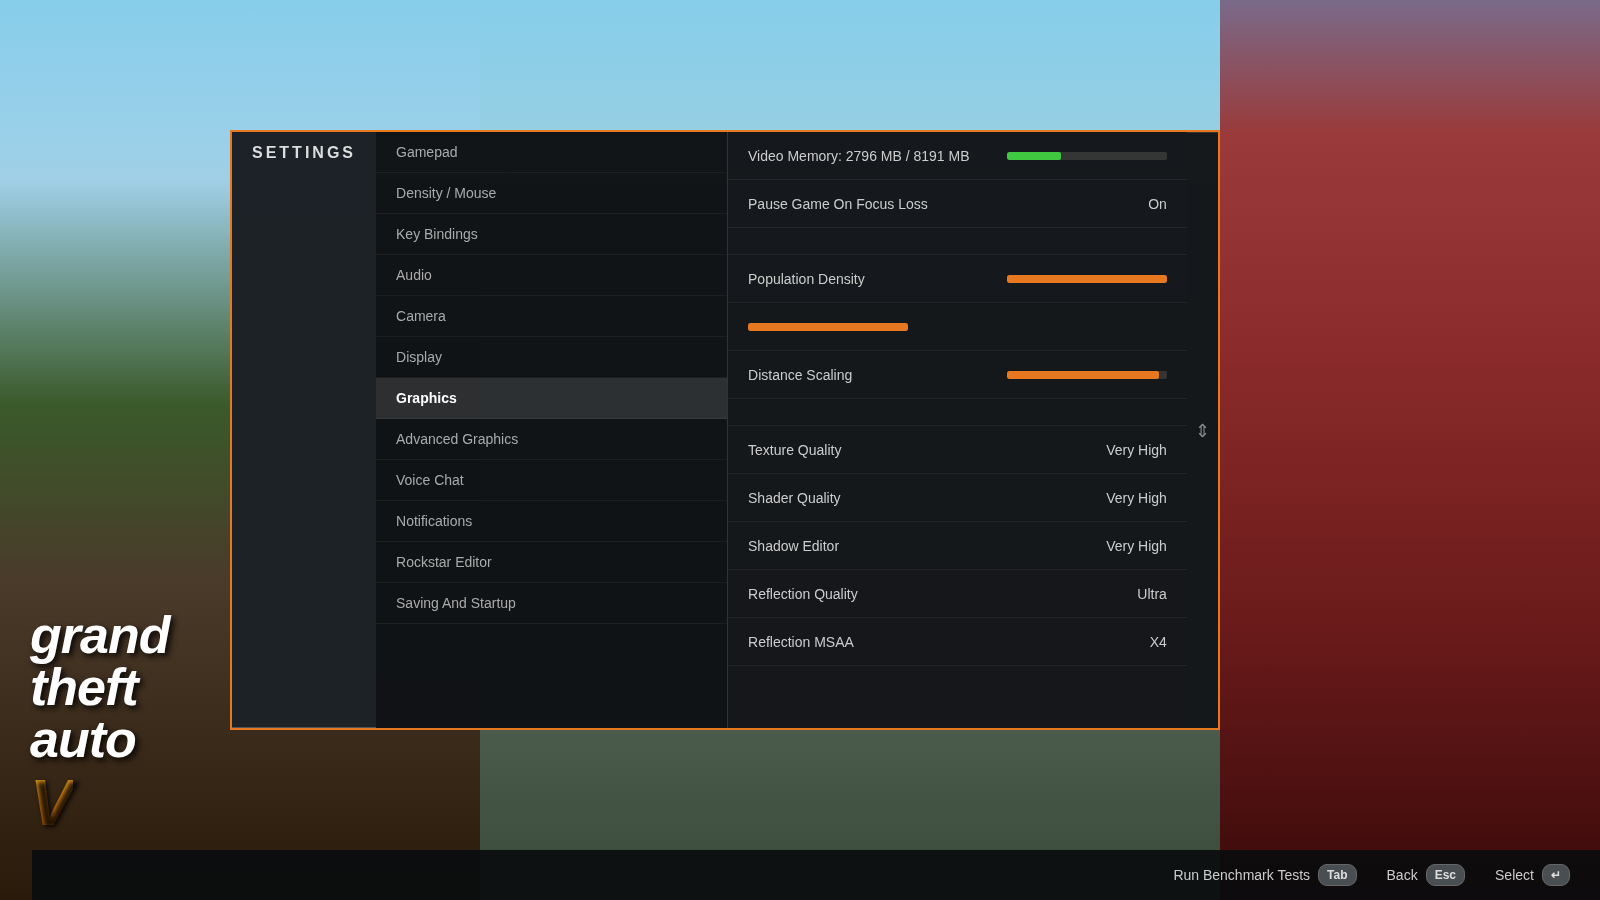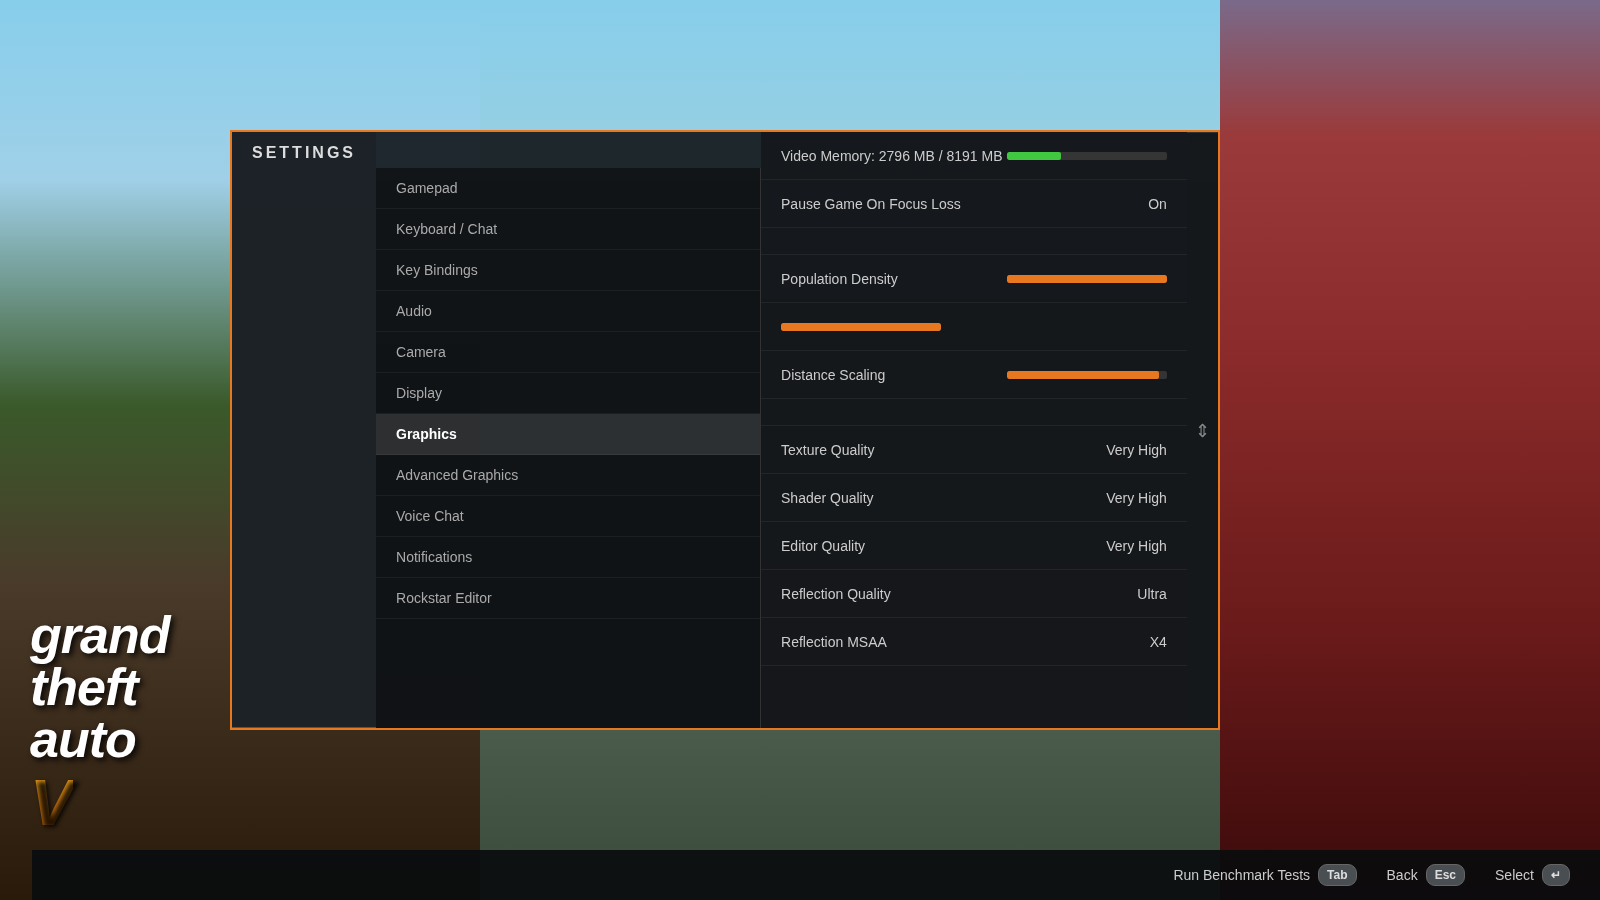--- a/index.html
+++ b/index.html
@@ -107,26 +107,25 @@
     }
 
     .settings-body {
       display: flex;
       flex: 1;
       overflow: hidden;
     }
 
     
     .settings-menu {
-      width: 385px;
+      width: 352px;
       flex-shrink: 0;
       background: rgba(15, 18, 20, 0.85);
       border-right: 1px solid #333;
       overflow-y: auto;
-      margin-top: 36px;
     }
     .menu-item {
       padding: 12px 20px;
       color: #aaa;
       font-size: 14px;
       cursor: pointer;
       border-bottom: 1px solid rgba(255,255,255,0.05);
       transition: background 0.1s;
     }
     .menu-item.active {
@@ -244,30 +243,31 @@
 <div class="settings-panel">
 
   <div class="settings-title-bar">
     <span>SETTINGS</span>
   </div>
 
   <div class="settings-body">
 
     <div class="settings-menu" id="settings-menu">
         <div class="menu-item">Gamepad</div>
-        <div class="menu-item">Keyboard / Chat</div>
+        <div class="menu-item">Density / Mouse</div>
         <div class="menu-item">Key Bindings</div>
         <div class="menu-item">Audio</div>
         <div class="menu-item">Camera</div>
         <div class="menu-item">Display</div>
         <div class="menu-item active">Graphics</div>
         <div class="menu-item">Advanced Graphics</div>
         <div class="menu-item">Voice Chat</div>
         <div class="menu-item">Notifications</div>
         <div class="menu-item">Rockstar Editor</div>
+        <div class="menu-item">Saving And Startup</div>
       </div>
 
     <div class="settings-content">
 
       <div class="setting-row">
         <span class="setting-label">Video Memory: 2796 MB / 8191 MB</span>
         <div class="bar-container">
           <div class="bar-fill green" style="width: 34%;"></div>
         </div>
       </div>
@@ -305,21 +305,21 @@
         <span class="setting-label">Texture Quality</span>
         <span class="setting-value">Very High</span>
       </div>
 
       <div class="setting-row">
         <span class="setting-label">Shader Quality</span>
         <span class="setting-value">Very High</span>
       </div>
 
       <div class="setting-row">
-        <span class="setting-label">Editor Quality</span>
+        <span class="setting-label">Shadow Editor</span>
         <span class="setting-value">Very High</span>
       </div>
 
       <div class="setting-row">
         <span class="setting-label">Reflection Quality</span>
         <span class="setting-value">Ultra</span>
       </div>
 
       <div class="setting-row">
         <span class="setting-label">Reflection MSAA</span>

